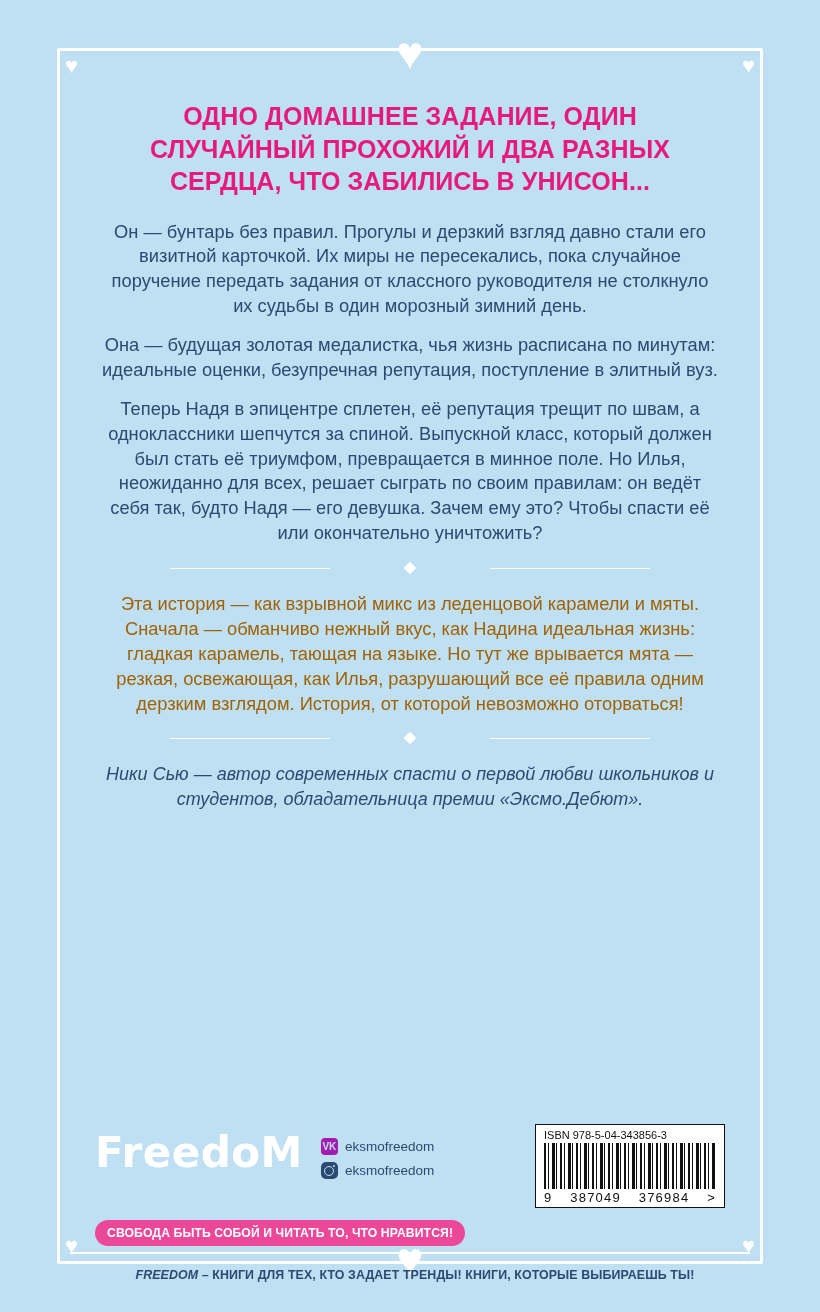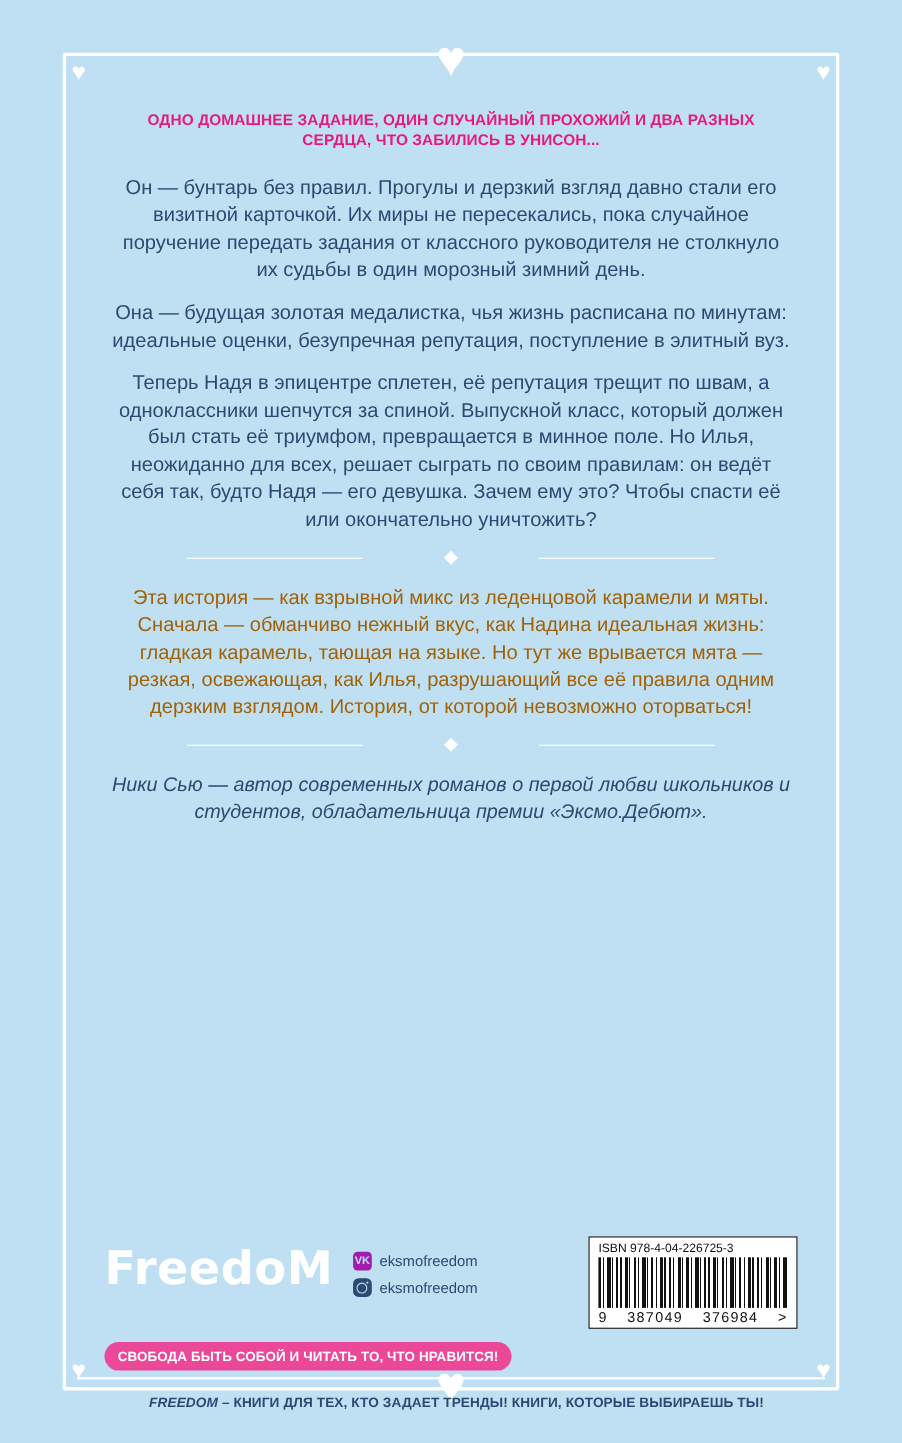--- a/index.html
+++ b/index.html
@@ -55,21 +55,21 @@
     right: 95px;
     top: 100px;
     bottom: 70px;
     box-sizing: border-box;
     text-align: center;
   }
 
   .headline {
     color: #e8197d;
     font-weight: bold;
-    font-size: 14px;
+    font-size: 25px;
     line-height: 1.30;
     letter-spacing: 0.1px;
     margin: 0 0 22px 0;
     text-transform: uppercase;
     padding: 0 8px;
   }
 
   .para {
     color: #2b4a72;
     font-size: 18.3px;
@@ -292,21 +292,21 @@
       <p class="para">Эта история — как взрывной микс из леденцовой карамели и мяты. Сначала — обманчиво нежный вкус, как Надина идеальная жизнь: гладкая карамель, тающая на языке. Но тут же врывается мята — резкая, освежающая, как Илья, разрушающий все её правила одним дерзким взглядом. История, от которой невозможно оторваться!</p>
     </div>
 
     <div class="divider">
       <span class="line left"></span>
       <span class="dot"></span>
       <span class="line right"></span>
     </div>
 
     <div class="italic-block">
-      <p class="para">Ники Сью — автор современных романов о первой любви школьников и студентов, обладательница премии «Эксмо.Дебют».</p>
+      <p class="para">Ники Сью — автор современных спасти о первой любви школьников и студентов, обладательница премии «Эксмо.Дебют».</p>
     </div>
 
   </div>
 
   <div class="footer">
     <div class="footer-row">
       <div class="brand-col">
         <div class="freedom-logo">FreedoM</div>
         <div class="socials">
           <div class="social">
@@ -315,21 +315,21 @@
           </div>
           <div class="social">
             <span class="social-icon ig"></span>
             <span>eksmofreedom</span>
           </div>
         </div>
       </div>
 
       <div class="isbn-col">
         <div class="isbn-box">
-          <div class="isbn-text">ISBN 978-4-04-226725-3</div>
+          <div class="isbn-text">ISBN 978-5-04-343856-3</div>
           <div class="barcode"></div>
           <div class="barcode-digits">
             <span>9</span>
             <span>387049</span>
             <span>376984</span>
             <span>&gt;</span>
           </div>
         </div>
       </div>
     </div>

